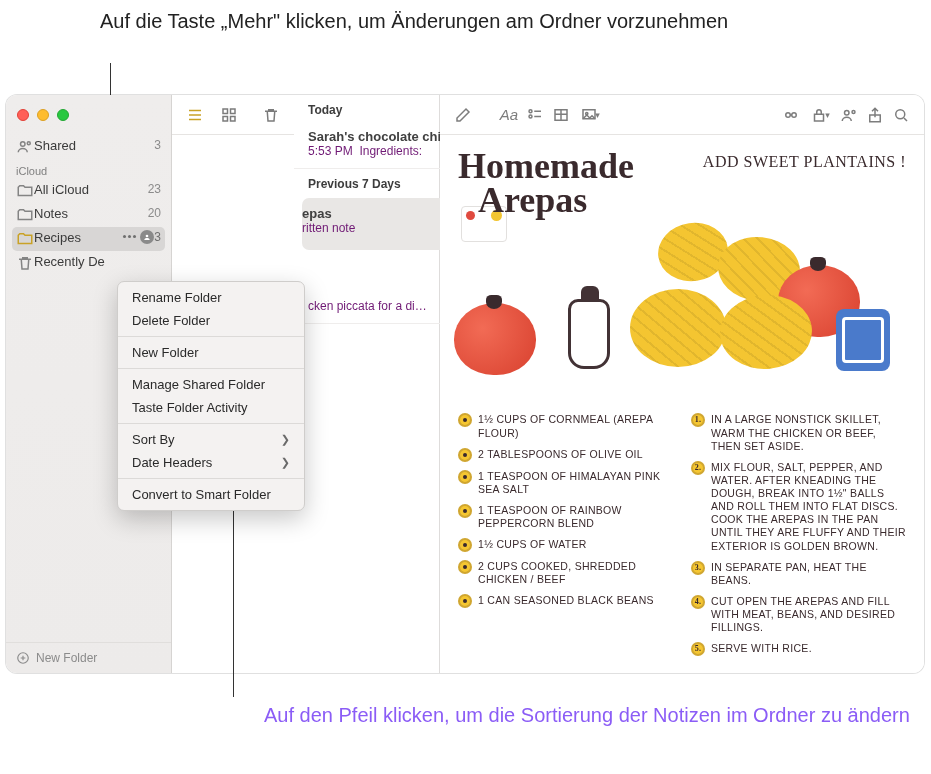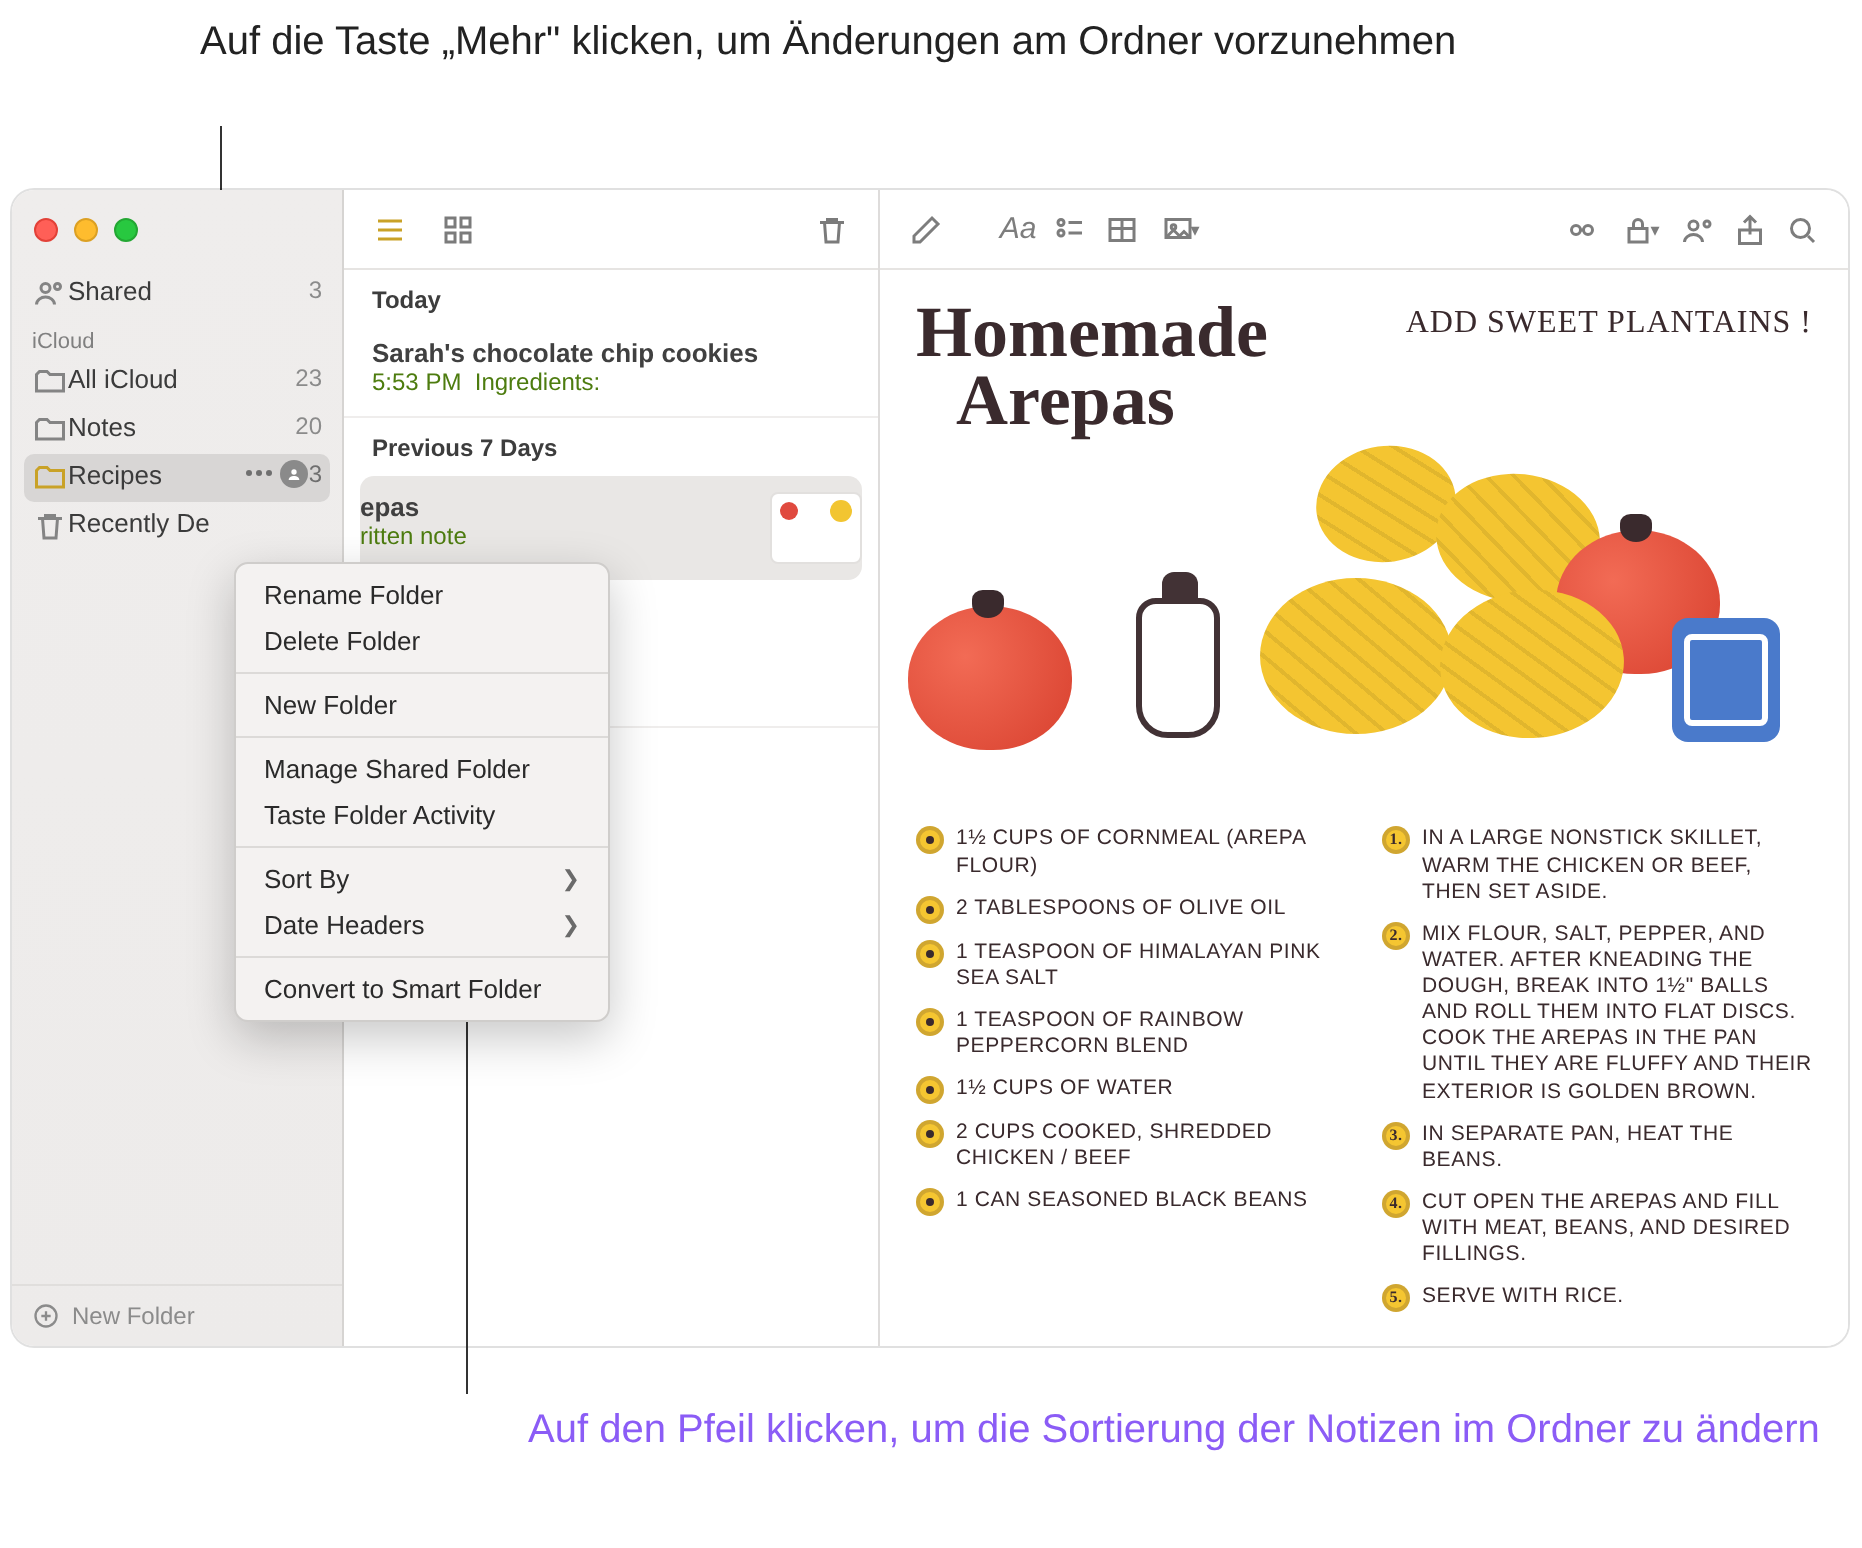--- a/index.html
+++ b/index.html
@@ -25,35 +25,35 @@
 .sb-header { font-size: 11px; color:#808080; padding: 6px 10px 2px; font-weight:500; }
 .sb-row.selected { background:#d8d6d5; border-radius:5px; margin:0 6px; padding:3px 4px; }
 .sb-row.selected .sb-icon { color:#c9a227; }
 .sb-row.selected .sb-count { color:#6f6f6f; }
 .more-dots { width:16px; height:12px; display:flex; align-items:center; justify-content:center; }
 .more-dots span { width:3px; height:3px; background:#6f6f6f; border-radius:50%; margin:0 1px; display:inline-block; }
 .shared-badge { width:14px; height:14px; border-radius:50%; background:#8a8a8a; display:flex; align-items:center; justify-content:center; margin-left:3px; }
 .shared-badge svg { width:8px; height:8px; fill:#fff; }
 .sb-footer { margin-top:auto; display:flex; align-items:center; gap:6px; padding:8px 10px; color:#8b8b8b; font-size:12px; border-top:1px solid #e0dedc; }
 
-.notelist { width: 268px; border-right:1px solid #dedcdb; display:flex; flex-direction:column; background:#fff; }
+.notelist { width: 268px; border-right:1px solid #dedcdb; display:flex; flex-direction:row; background:#fff; }
 .nl-toolbar { height:40px; display:flex; align-items:center; padding:0 10px; gap:8px; border-bottom:1px solid #e6e4e2; color:#7b7b7b; }
 .nl-toolbar .spacer { flex:1; }
 .toolbtn { width:26px; height:22px; display:flex; align-items:center; justify-content:center; border-radius:4px; }
 .toolbtn.active { color:#c9a227; }
 .toolbtn svg { width:18px; height:18px; }
 .nl-section { display:flex; flex-direction:column; }
 .nl-sec-label { font-size:12px; font-weight:600; color:#3d3d3d; padding:8px 14px 4px; }
 .nl-item { padding:8px 14px 10px; border-bottom:1px solid #efedec; }
 .nl-item.selected { background:#e9e7e5; border-radius:7px; margin:3px 8px; padding:8px 0; border-bottom:none; display:flex; gap:8px; }
 .nl-item .nl-thumb { width:46px; height:36px; border-radius:4px; background:#fff; border:1px solid #e2e0de; margin-left:auto; position:relative; overflow:hidden; }
 .nl-item .nl-thumb::before{content:"";position:absolute;left:4px;top:4px;width:9px;height:9px;border-radius:50%;background:#e04a3f;}
 .nl-item .nl-thumb::after{content:"";position:absolute;right:4px;top:3px;width:11px;height:11px;border-radius:50%;background:#f2c531;}
 .nl-title { font-size:13px; font-weight:600; color:#404040; white-space:nowrap; overflow:hidden; text-overflow:ellipsis; }
-.nl-sub { font-size:12px; color:#4d7c0f; white-space:nowrap; overflow:hidden; text-overflow:ellipsis; }
+.nl-sub { font-size:12px; color:#701a75; white-space:nowrap; overflow:hidden; text-overflow:ellipsis; }
 .nl-item.later .nl-sub { padding-top:2px; }
 
 .ctx-menu { position:absolute; top:281px; left:117px; width:188px; background:#f4f2f1; border:1px solid #cfcdcb; border-radius:7px; box-shadow:0 8px 24px rgba(0,0,0,0.22); font-size:13px; padding:4px 0; z-index:50; }
 .ctx-item { padding:4px 14px; color:#2a2a2a; display:flex; align-items:center; }
 .ctx-item .chev { margin-left:auto; color:#6a6a6a; font-size:11px; }
 .ctx-sep { height:1px; background:#dcdad8; margin:4px 0; }
 
 .content { flex:1; display:flex; flex-direction:column; background:#fff; }
 .c-toolbar { height:40px; border-bottom:1px solid #e6e4e2; display:flex; align-items:center; padding:0 10px; gap:0; color:#7d7d7d; }
 .c-toolbar .sep-flex { flex:1; }

